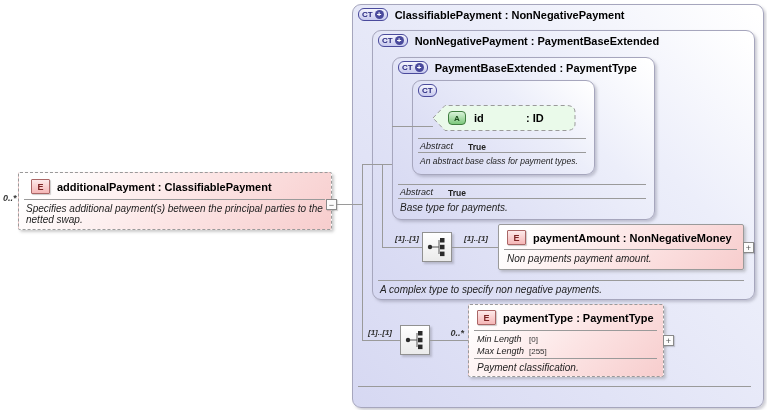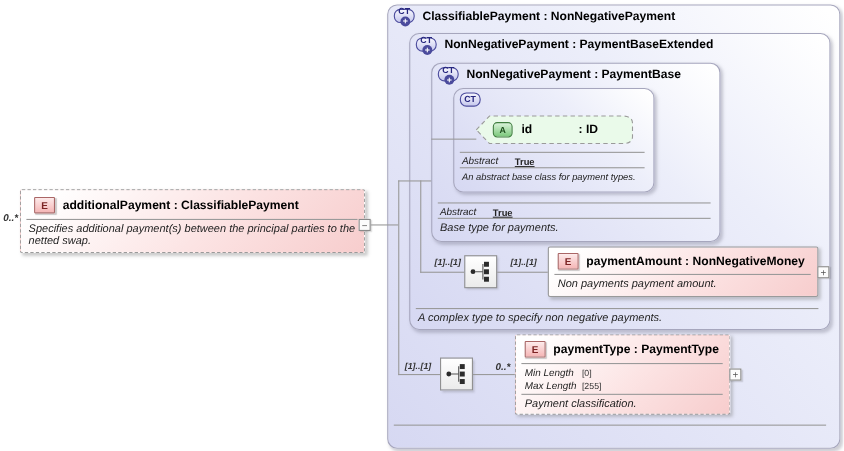--- a/index.html
+++ b/index.html
@@ -16,37 +16,37 @@
   .elbox{
     border:1px solid #9a9a9a;border-radius:2px;
     background:linear-gradient(135deg,#ffffff 8%,#fce4e4 55%,#f7cdcd 100%);
     box-shadow:2px 2px 3px rgba(110,110,110,0.35);
   }
   .dashedb{border-style:dashed;}
   .hdr{display:flex;align-items:center;gap:7px;font-weight:bold;font-size:11px;color:#111;white-space:nowrap;}
   .ctpill{display:inline-flex;align-items:center;justify-content:center;
     border:1.5px solid #4a4a9c;border-radius:6px;
     background:linear-gradient(#f5f5fd,#c7c9ee);
-    color:#26267e;font-size:8px;font-weight:bold;height:11px;padding:0 3px;box-sizing:content-box;flex-direction:column;}
+    color:#26267e;font-size:8px;font-weight:bold;height:11px;padding:0 3px;box-sizing:content-box;}
   .plusdisc{display:inline-block;width:9px;height:9px;border-radius:50%;background:#4a4a9c;
     color:#ffffff;font-size:8px;line-height:9px;text-align:center;font-weight:bold;margin-left:2px;}
   .eicon{display:flex;align-items:center;justify-content:center;width:17px;height:13px;
     border:1px solid #aa6666;background:linear-gradient(#fdeaea,#f5b6b6);
     color:#7c2424;font-size:9px;font-weight:bold;border-radius:1px;box-shadow:1px 1px 1px rgba(0,0,0,0.2);}
   .aicon{display:flex;align-items:center;justify-content:center;width:16px;height:12px;
     border:1px solid #3f7d3f;background:linear-gradient(#d9f3d9,#7cc87c);
     color:#1d4d1d;font-size:8px;font-weight:bold;border-radius:4px;}
   .hline{background:#9a9a9a;height:1px;}
   .vline{background:#9a9a9a;width:1px;}
   .rule{border-top:1px solid #9a9a9a;height:0;}
   .ann{font-style:italic;font-size:10px;color:#222;line-height:11px;}
   .occ{font-size:8px;font-weight:bold;font-style:italic;color:#333;white-space:nowrap;}
   .facetlbl{font-style:italic;font-size:9px;color:#222;white-space:nowrap;}
   .facetval{font-size:8px;color:#333;white-space:nowrap;}
-  .boldval{font-size:8.5px;font-weight:bold;color:#222;text-decoration:underline;}
+  .boldval{font-size:8.5px;font-weight:bold;color:#222;}
   .title{font-weight:bold;font-size:11px;color:#000;white-space:nowrap;}
   .expander{width:11px;height:11px;border:1px solid #8a8a8a;background:#fcfcfc;
     font-size:9px;line-height:10px;text-align:center;color:#555;box-sizing:border-box;
     box-shadow:1px 1px 1px rgba(0,0,0,0.15);}
   .seq{width:30px;height:30px;border:1px solid #919191;background:linear-gradient(#ffffff,#ebebeb);
     box-shadow:2px 2px 2px rgba(100,100,110,0.3);box-sizing:border-box;}
   .attrwrap{display:flex;align-items:center;}
   .nowrap{white-space:nowrap;}
 </style>
 </head>
@@ -76,21 +76,21 @@
     <div class="abs rule" style="left:5px;right:10px;top:249px;"></div>
     <div class="abs ann" style="left:7px;top:253px;text-align:right;">A complex type to specify non negative payments.</div>
   </div>
 
   <div class="abs ctbox" style="left:392px;top:57px;width:261px;height:161px;">
     <div class="abs hdr" style="left:5px;top:3px;">
       <span class="ctpill">
           <span>CT</span>
           <span class="plusdisc">+</span>
         </span>
-      <span class="title">NonNegativePayment : PaymentBase</span>
+      <span class="title">PaymentBaseExtended : PaymentType</span>
     </div>
     <div class="abs rule" style="left:5px;right:8px;top:126px;"></div>
     <div class="abs facetlbl" style="left:7px;top:129px;">Abstract</div>
     <div class="abs boldval" style="left:55px;top:130px;">True</div>
     <div class="abs rule" style="left:5px;right:8px;top:140px;"></div>
     <div class="abs ann nowrap" style="left:7px;top:144px;">Base type for payments.</div>
   </div>
 
   <div class="abs ctbox" style="left:412px;top:80px;width:181px;height:93px;">
     <div class="abs hdr" style="left:5px;top:3px;">

